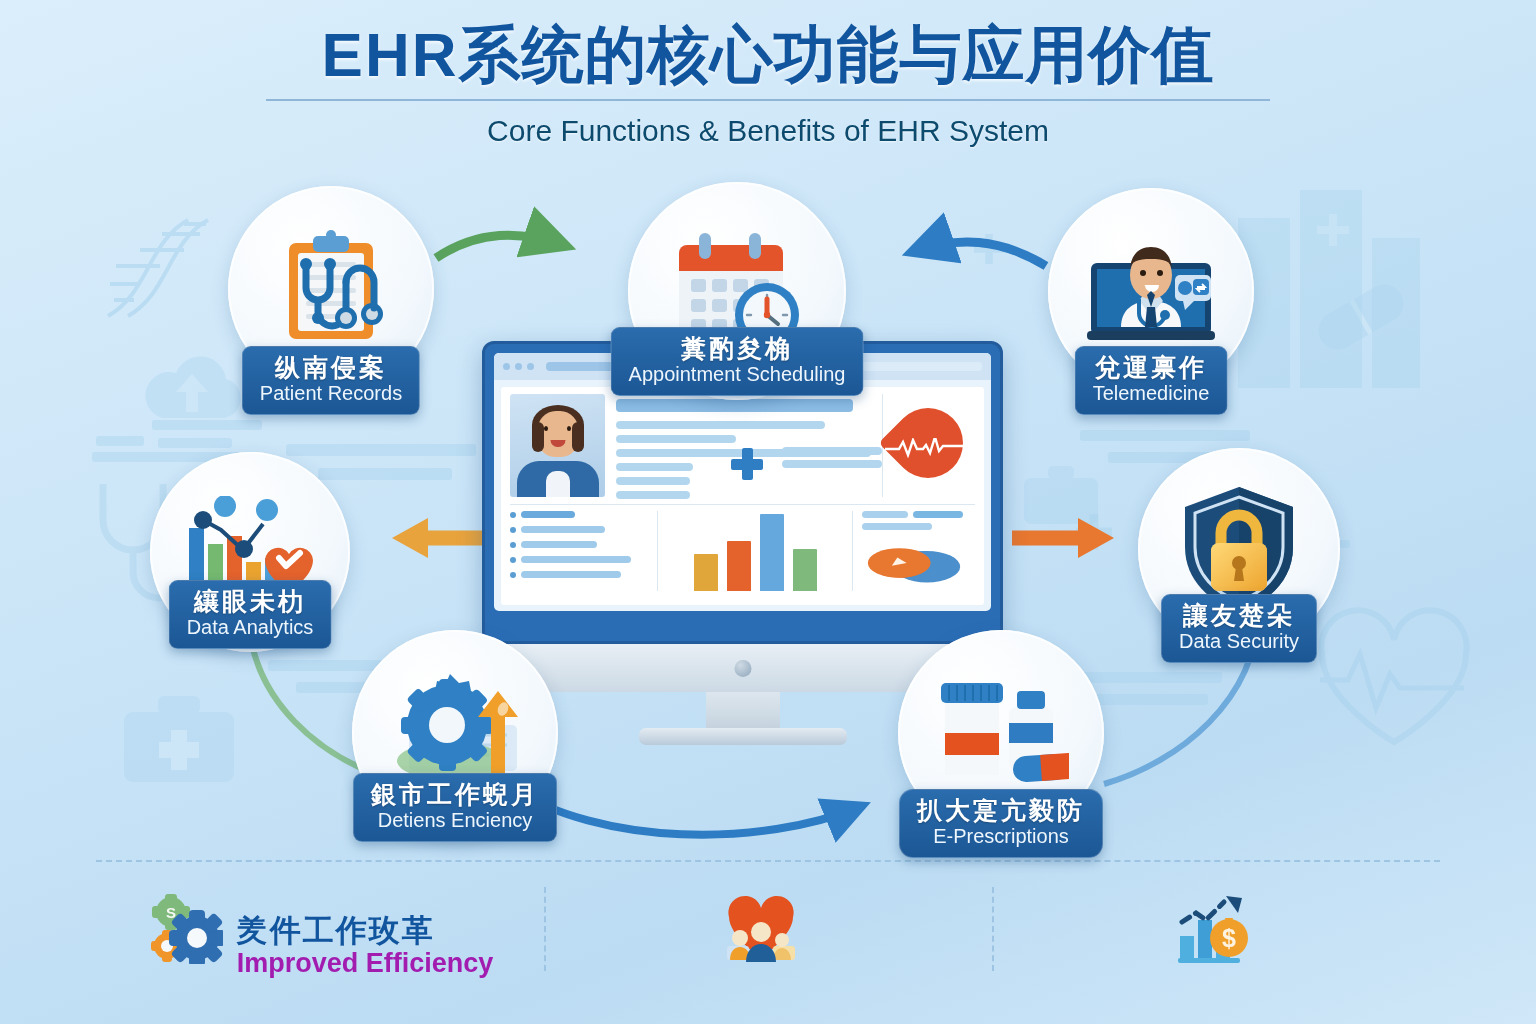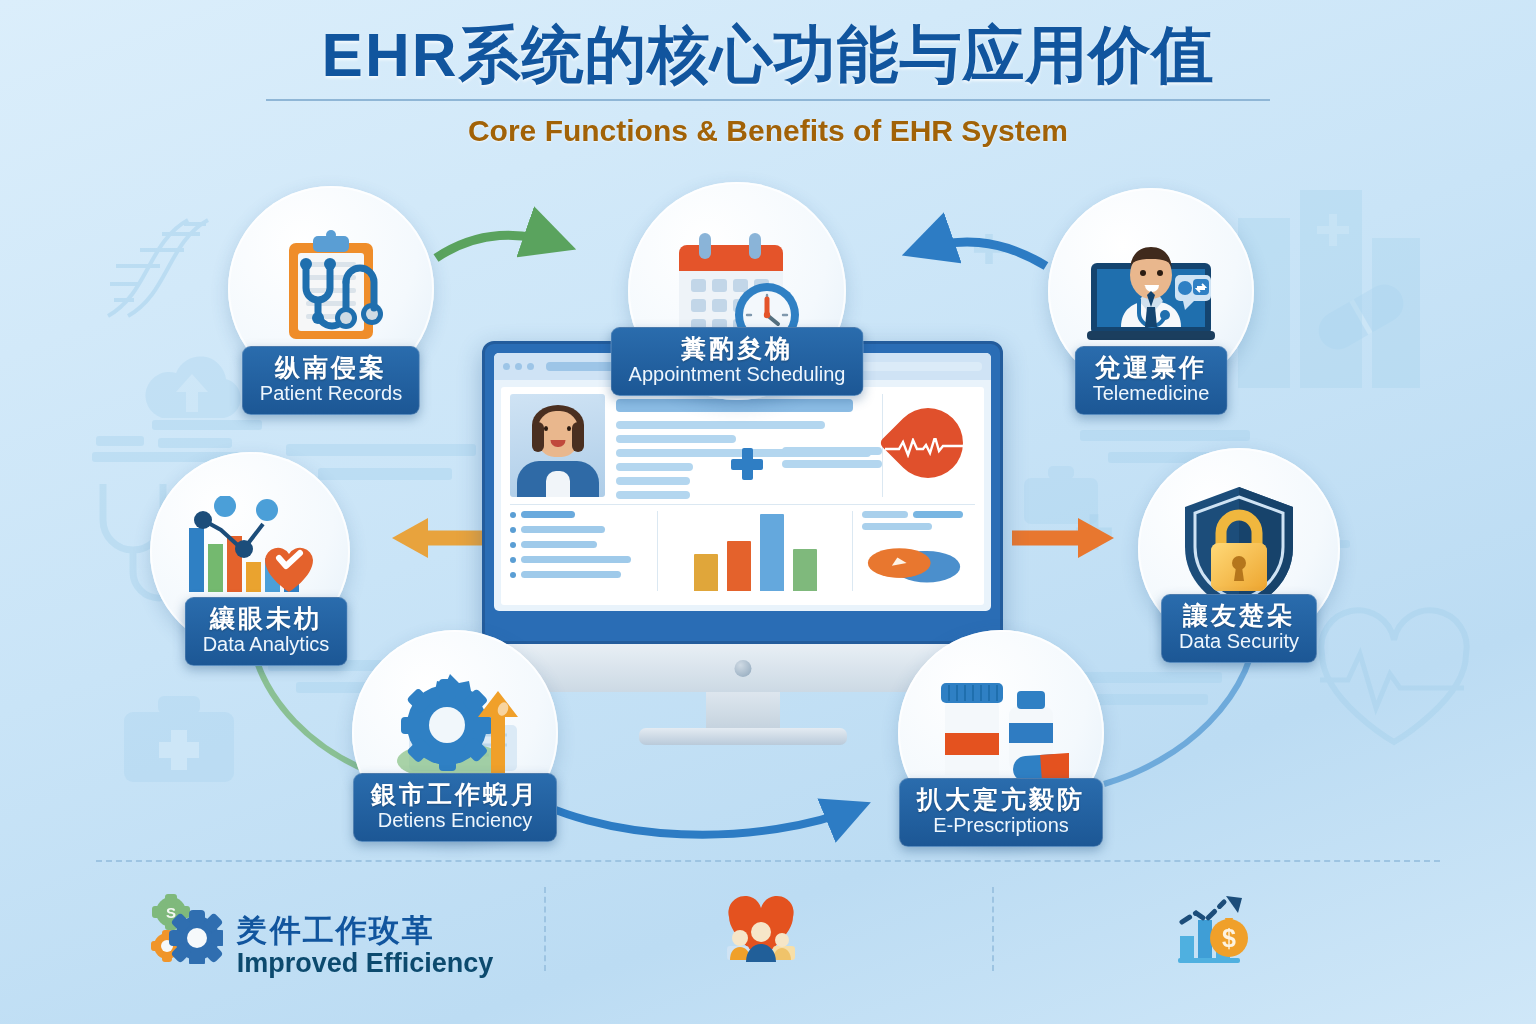--- a/index.html
+++ b/index.html
@@ -18,21 +18,21 @@
 
   
   .header { position:absolute; left:0; right:0; top:22px; text-align:center; z-index:20; }
   .title {
     font-size:62px; font-weight:bold; color:#11559e; letter-spacing:1px;
     text-shadow:0 2px 3px rgba(255,255,255,.75); line-height:1.05;
   }
   .title .en { letter-spacing:2px; }
   .rule { width:1004px; height:2px; background:#8fb6d6; margin:12px auto 0; }
   .subtitle {
-    margin-top:13px; font-size:30px; color:#a16207; font-weight:700;
+    margin-top:13px; font-size:30px; color:#0c4a6e; font-weight:400;
     text-shadow:0 1px 2px rgba(255,255,255,.7);
   }
 
   
   .monitor { position:absolute; left:482px; top:341px; width:521px; height:404px; z-index:6; }
   .mon-body {
     position:absolute; left:0; top:0; width:521px; height:303px;
     background:#2a6db5; border-radius:12px;
     box-shadow:0 8px 24px rgba(27,80,140,.32);
     border:3px solid #235c9c;
@@ -105,21 +105,21 @@
   .chip .zh { display:block; color:#fff; font-size:25px; font-weight:bold; line-height:1.06; letter-spacing:3px; text-shadow:0 1px 2px rgba(0,0,0,.25); }
   .chip .en { display:block; color:#eef6fd; font-size:20px; font-weight:500; line-height:1.18; margin-top:1px; }
 
   
   .divider { position:absolute; left:96px; right:96px; top:860px; border-top:2px dashed #9dc4e2; z-index:8; }
   .benefits { position:absolute; left:96px; right:96px; top:875px; height:108px; display:flex; z-index:9; }
   .benefit { flex:1; display:flex; align-items:center; justify-content:center; gap:14px; position:relative; }
   .benefit + .benefit::before { content:""; position:absolute; left:0; top:12px; bottom:12px; border-left:2px dashed #9dc4e2; }
   .b-ico { width:76px; height:70px; position:relative; flex:0 0 76px; }
   .b-txt .zh { color:#11559e; font-size:31px; font-weight:bold; line-height:1.12; letter-spacing:2px;margin-top:36px; }
-  .b-txt .en { color:#0c4a6e; font-size:27px; font-weight:bold; line-height:1.18; }
+  .b-txt .en { color:#a21caf; font-size:27px; font-weight:bold; line-height:1.18; }
 
   .arrow-layer { position:absolute; inset:0; z-index:5; pointer-events:none; }
 </style>
 </head>
 <body>
 
 <div class="bg-layer">
 
   <svg class="bg-ico" style="left:88px;top:208px;" width="150" height="120" viewBox="0 0 150 120" fill="none" stroke="#8cc3e6" stroke-width="4">
     <path d="M20 108 C60 86 60 34 100 12"></path>
@@ -442,21 +442,21 @@
       <rect x="101" y="74" width="15" height="22" fill="#2f80c4"></rect>
       <path d="M20 24l18 10 22 20 20-26" fill="none" stroke="#1c4d7a" stroke-width="4"></path>
       <circle cx="20" cy="24" r="9" fill="#1c4d7a"></circle>
       <circle cx="42" cy="10" r="11" fill="#4b9fd8"></circle>
       <circle cx="61" cy="53" r="9" fill="#1c4d7a"></circle>
       <circle cx="84" cy="14" r="11" fill="#4b9fd8"></circle>
       <path d="M106 96s-24-15-24-32a13 13 0 0 1 24-6 13 13 0 0 1 24 6c0 17-24 32-24 32z" fill="#e4622c"></path>
       <path d="M96 62l7 8 14-13" fill="none" stroke="#fff" stroke-width="6" stroke-linecap="round" stroke-linejoin="round"></path>
     </svg>
   </div>
-  <div class="chip" style="top:145px;margin-left:16px;">
+  <div class="chip" style="top:128px;">
     <span class="zh">纕眼未朸</span>
     <span class="en">Data Analytics</span>
   </div>
 </div>
 
 <div class="node" style="left:1138px;top:448px;width:202px;">
   <div class="bubble" style="width:202px;height:202px;">
     <svg width="124" height="132" viewBox="0 0 124 132">
       <path d="M62 4 L116 24 v40c0 34-26 56-54 64C34 120 8 98 8 64V24z" fill="#1c4d7a"></path>
       <path d="M62 4 L116 24 v40c0 34-26 56-54 64z" fill="#17436b"></path>
@@ -522,21 +522,21 @@
       <g stroke="#1f6fae" stroke-width="2">
           <path d="M16 14v16M24 14v16M32 14v16M40 14v16M48 14v16M56 14v16M64 14v16"></path>
         </g>
       <rect x="76" y="36" width="44" height="64" rx="8" fill="#f4f8fb"></rect>
       <rect x="76" y="52" width="44" height="20" fill="#2f7cc2"></rect>
       <rect x="84" y="20" width="28" height="18" rx="4" fill="#2f80c4"></rect>
       <rect x="80" y="84" width="56" height="26" rx="13" fill="#2f80c4" transform="rotate(-4 108 97)"></rect>
       <path d="M108 83h28a13 13 0 0 1 0 26h-28z" fill="#e4521f" transform="rotate(-4 122 96)"></path>
     </svg>
   </div>
-  <div class="chip" style="top:148px;">
+  <div class="chip" style="top:159px;border-radius:14px;">
     <span class="zh">扒大寔亢毅防</span>
     <span class="en">E-Prescriptions</span>
   </div>
 </div>
 
 <div class="divider"></div>
 <div class="benefits">
 
   <div class="benefit">
     <div class="b-ico">

